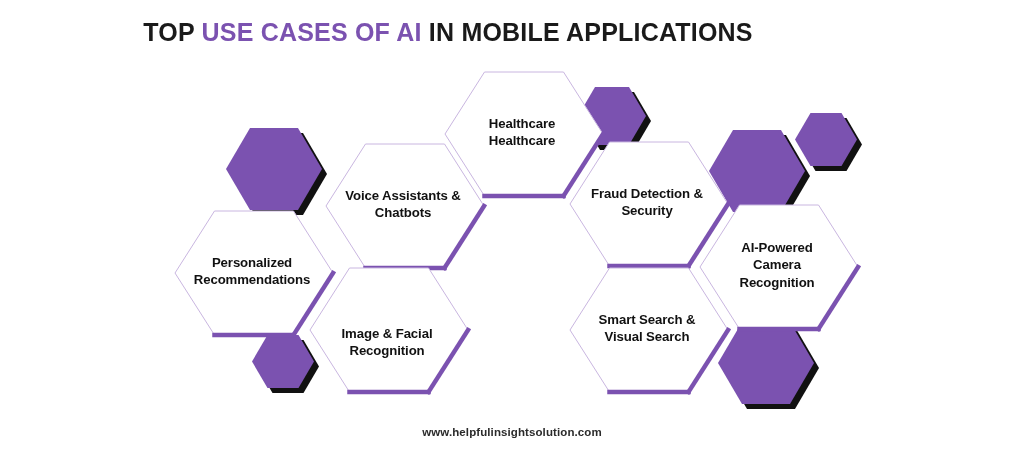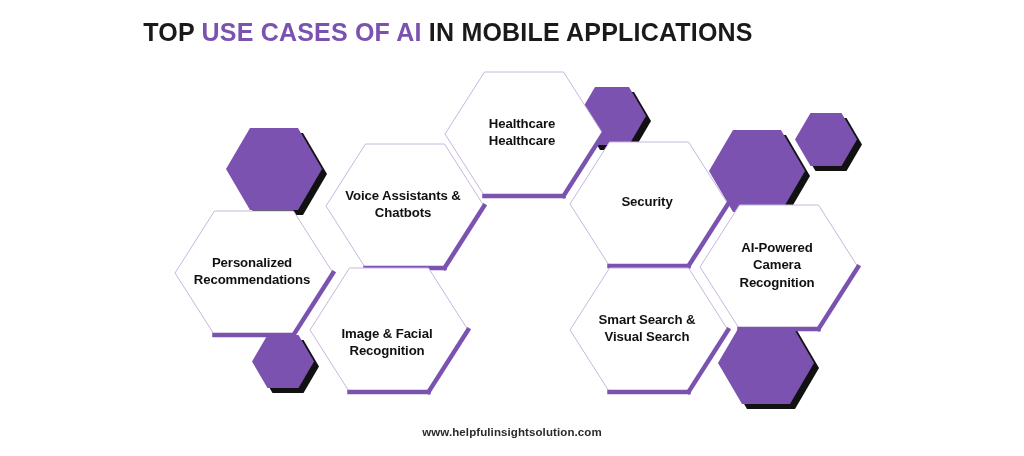--- a/index.html
+++ b/index.html
@@ -180,20 +180,21 @@
           <span>Healthcare</span>
         </div>
       </div>
       <div class="hex" style="left: 568px; top: 140px; width: 158px; height: 124px;">
         <svg width="162" height="128" viewBox="-2 -2 162 128">
           <polygon points="39.50,0.00 118.50,0.00 158.00,62.00 118.50,124.00 39.50,124.00 0.00,62.00" fill="#ffffff" stroke="#C9B6E0" stroke-width="1"></polygon>
           <line x1="158" y1="62" x2="118.5" y2="124" stroke="#7B52B0" stroke-width="4.5" stroke-linecap="square"></line>
           <line x1="118.5" y1="124" x2="39.5" y2="124" stroke="#7B52B0" stroke-width="4.5" stroke-linecap="square"></line>
         </svg>
         <div class="label">
+          <span>Fraud Detection &amp;</span>
           <span>Security</span>
         </div>
       </div>
       <div class="hex" style="left: 698px; top: 203px; width: 158px; height: 124px;">
         <svg width="162" height="128" viewBox="-2 -2 162 128">
           <polygon points="39.50,0.00 118.50,0.00 158.00,62.00 118.50,124.00 39.50,124.00 0.00,62.00" fill="#ffffff" stroke="#C9B6E0" stroke-width="1"></polygon>
           <line x1="158" y1="62" x2="118.5" y2="124" stroke="#7B52B0" stroke-width="4.5" stroke-linecap="square"></line>
           <line x1="118.5" y1="124" x2="39.5" y2="124" stroke="#7B52B0" stroke-width="4.5" stroke-linecap="square"></line>
         </svg>
         <div class="label">

